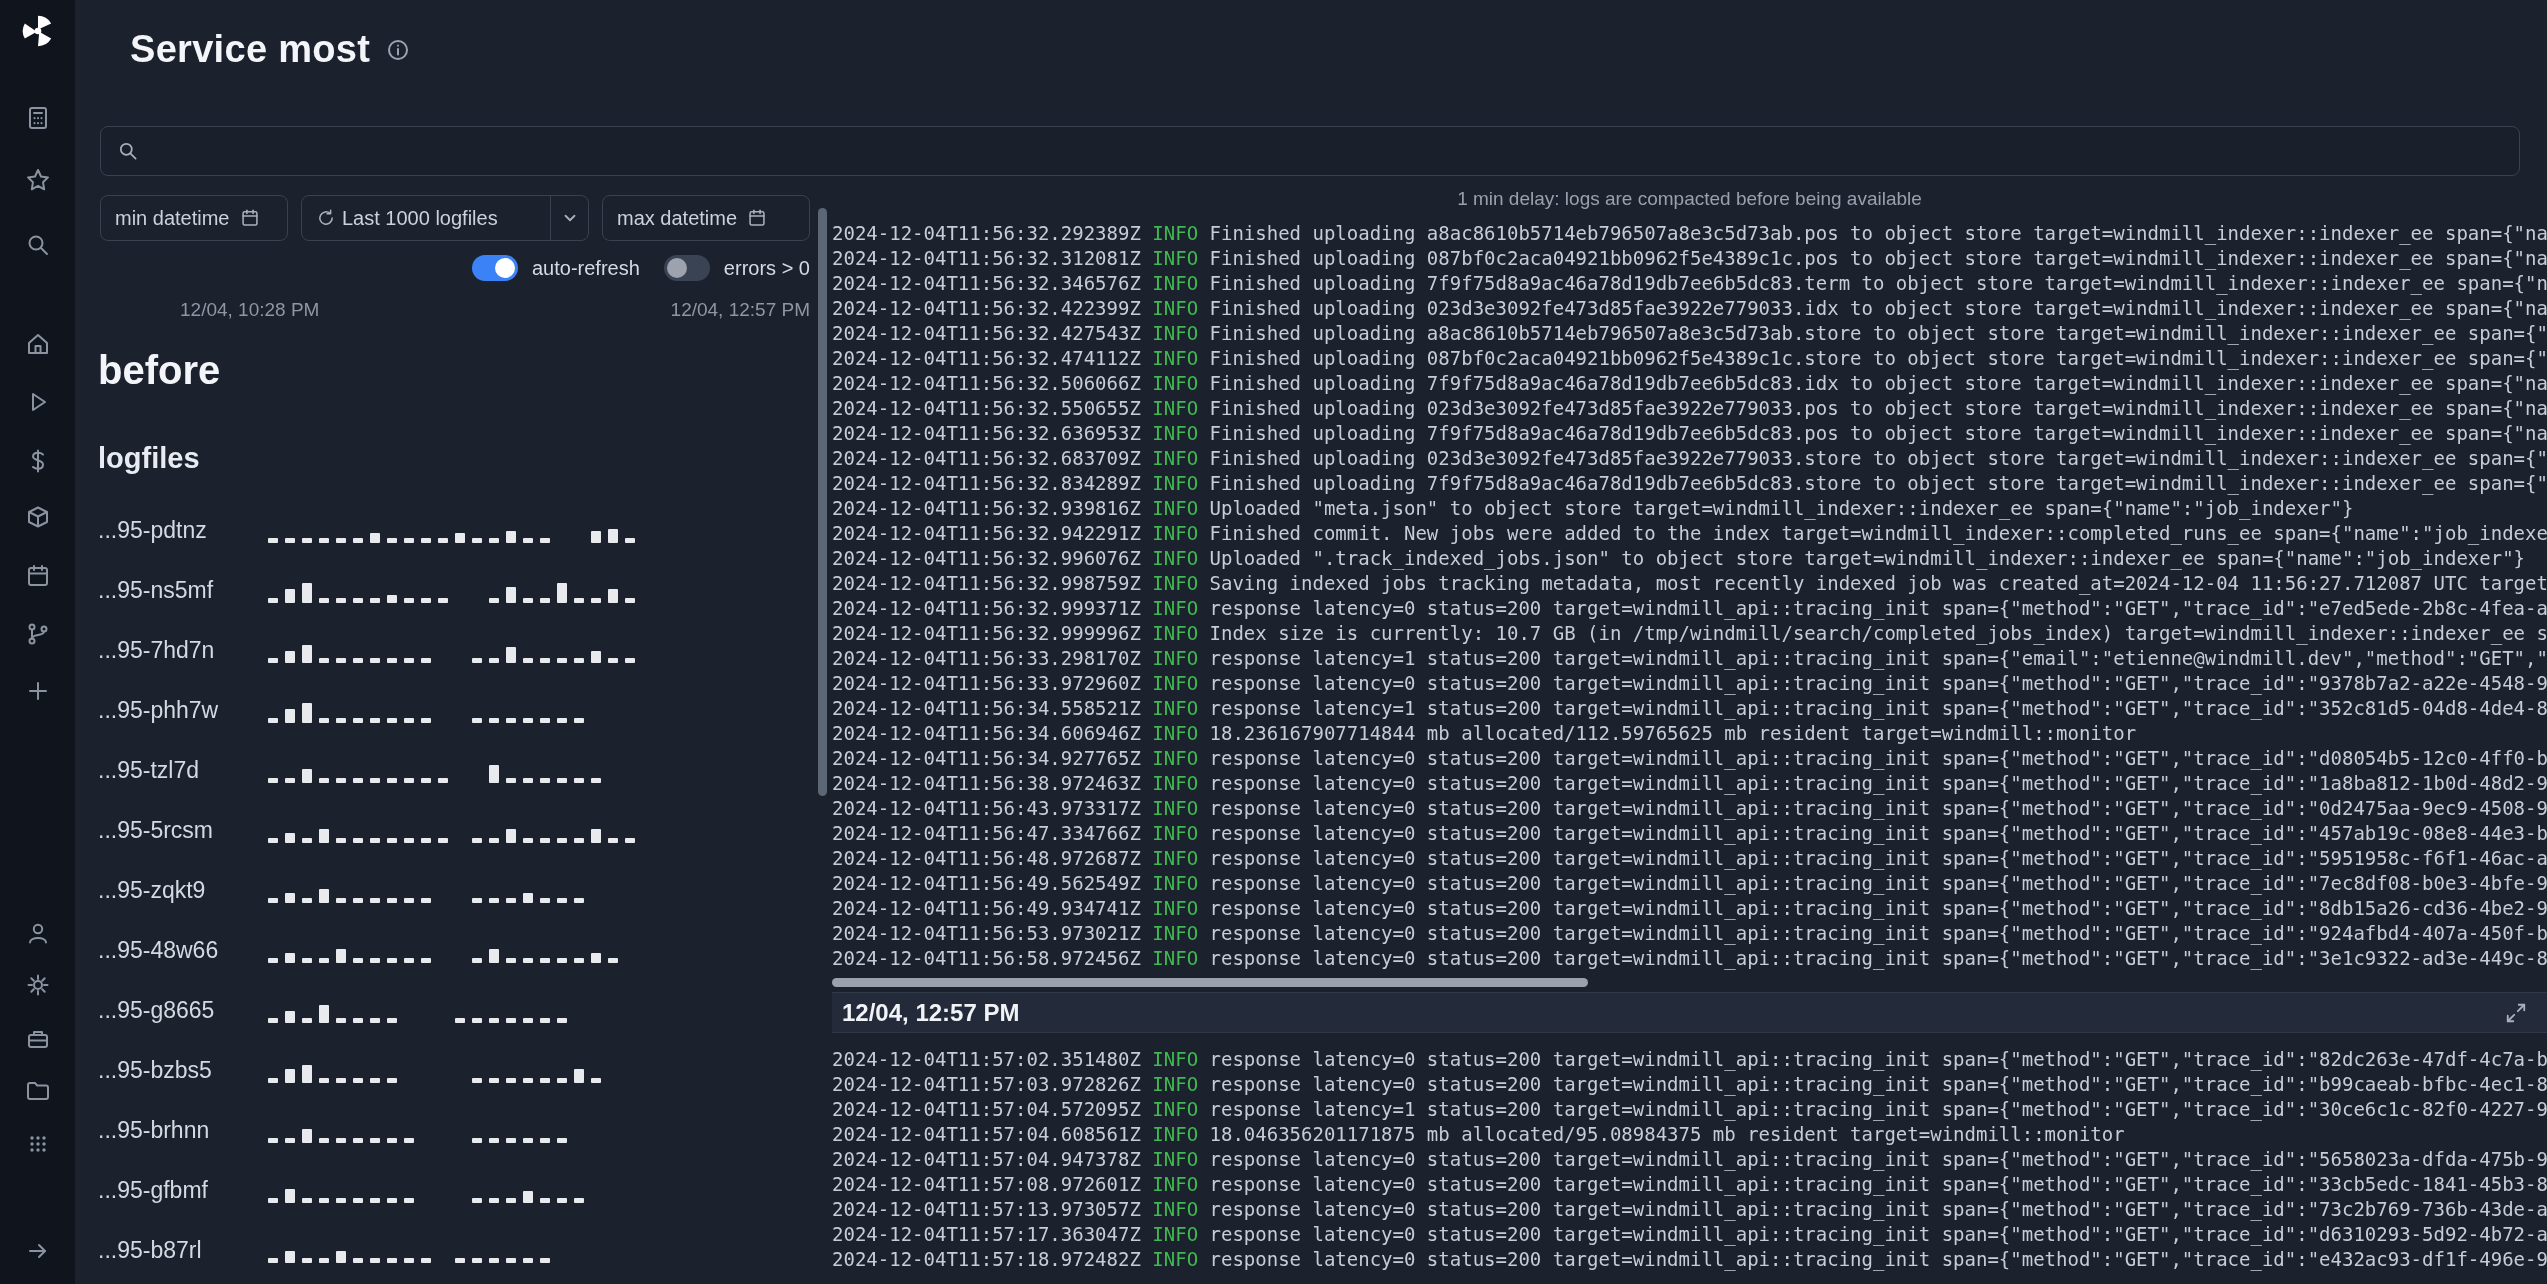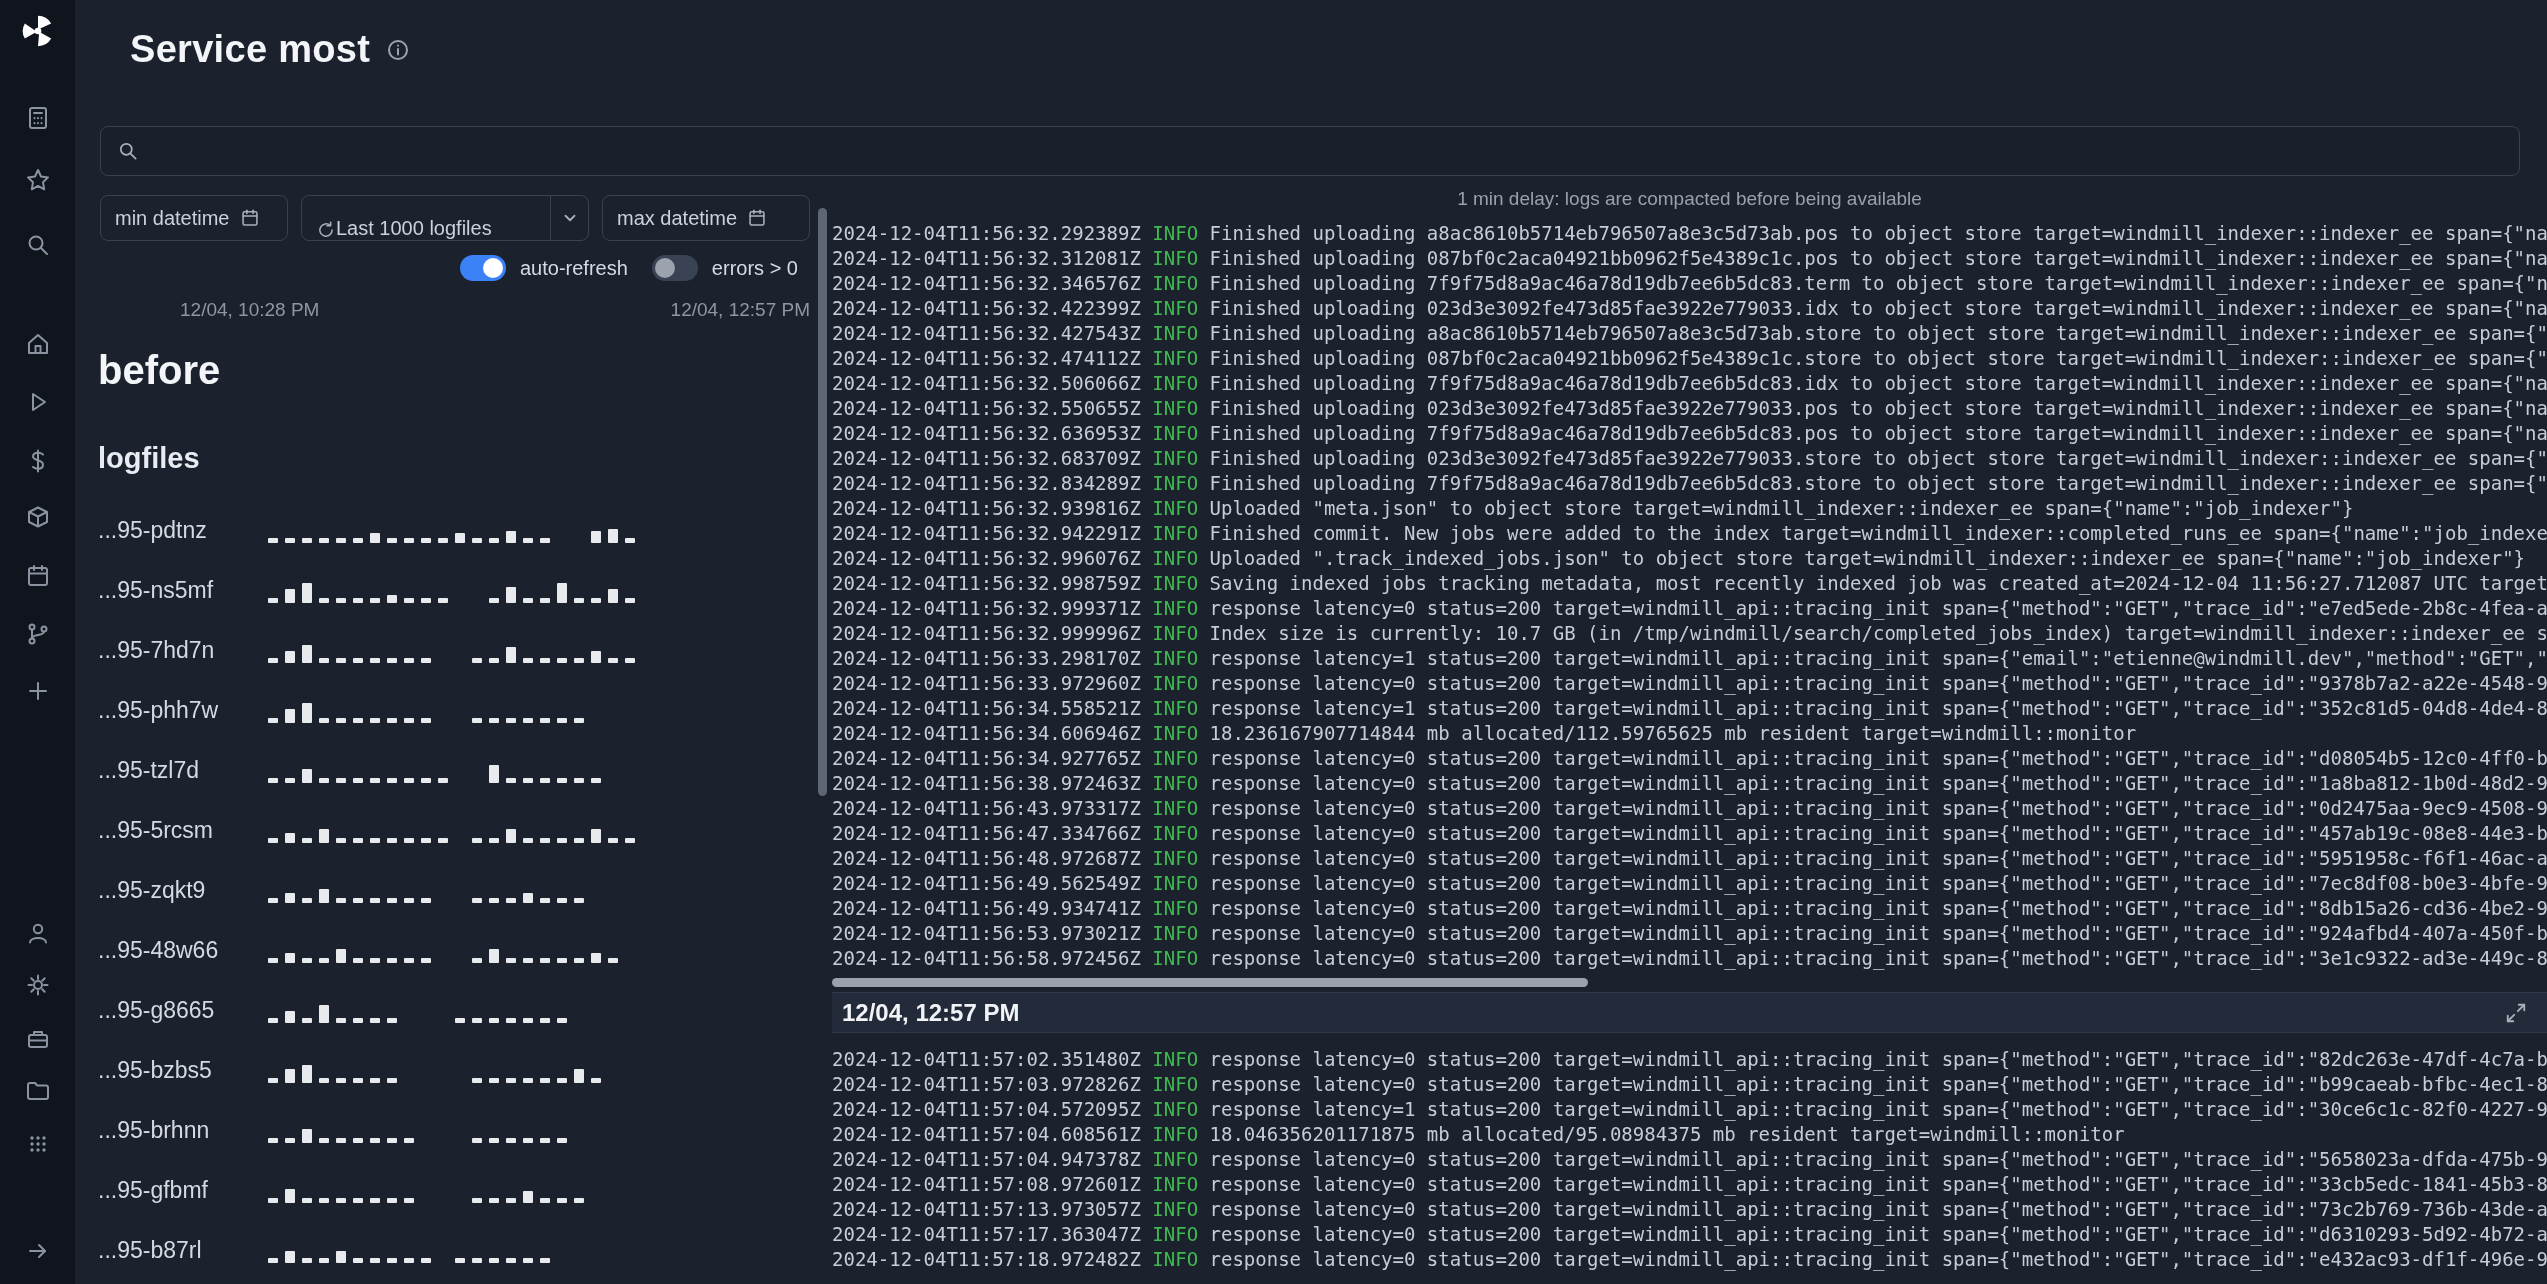--- a/index.html
+++ b/index.html
@@ -45,38 +45,38 @@
   .filter-row { display:flex; gap:13px; align-items:stretch; }
   .filter-btn {
     height:46px; border:1px solid #39424f; border-radius:8px;
     display:flex; align-items:center; gap:10px; padding:0 14px;
     font-size:20px; color:#cbd2dc; background:transparent; cursor:pointer;
     white-space:nowrap; overflow:hidden;
   }
   .filter-btn svg { flex:none; color:#aab1bd; }
   .btn-min { width:188px; }
   .btn-logfiles { width:288px; padding:0; }
-  .btn-logfiles .seg-main { display:flex; align-items:flex-end; gap:0; padding:0 14px; flex:1; height:100%; }
+  .btn-logfiles .seg-main { display:flex; align-items:center; gap:6px; padding:0 14px; flex:1; height:100%; }
   .btn-logfiles .seg-chevron {
     width:38px; height:100%; border-left:1px solid #39424f;
     display:flex; align-items:center; justify-content:center; cursor:pointer; color:#aab1bd;
   }
   .btn-max { width:208px; }
   .toggle-row {
     margin-top:14px; display:flex; justify-content:flex-end; align-items:center; gap:14px;
     font-size:20px; color:#d6dbe3;
   }
   .toggle { width:46px; height:26px; border-radius:13px; position:relative; cursor:pointer; flex:none; }
   .toggle.on  { background:#3b82f6; }
   .toggle.off { background:#3a4353; }
   .toggle .knob { position:absolute; top:3px; width:20px; height:20px; border-radius:50%; }
   .toggle.on  .knob { right:3px; background:#ffffff; }
   .toggle.off .knob { left:3px;  background:#9ca3af; }
   .toggle-label { margin-right:10px; }
-  .toggle-label:last-child { margin-right:12px; }
+  .toggle-label:last-child { margin-right:0; }
   .range-row {
     margin-top:18px; display:flex; justify-content:space-between;
     font-size:19px; color:#8f97a3; padding-left:80px;
   }
   
   .workers-heading { position:absolute; left:98px; top:348px; font-size:40px; font-weight:bold; color:#f3f5f9; }
   .workers-group   { position:absolute; left:98px; top:442px; font-size:29px; font-weight:bold; color:#e8ecf2; }
   .worker-rows { position:absolute; left:98px; top:500px; width:705px; }
   .worker-row { height:60px; display:flex; align-items:center; cursor:pointer; }
   .worker-name { width:170px; font-size:23px; color:#d5dae2; white-space:nowrap; }

